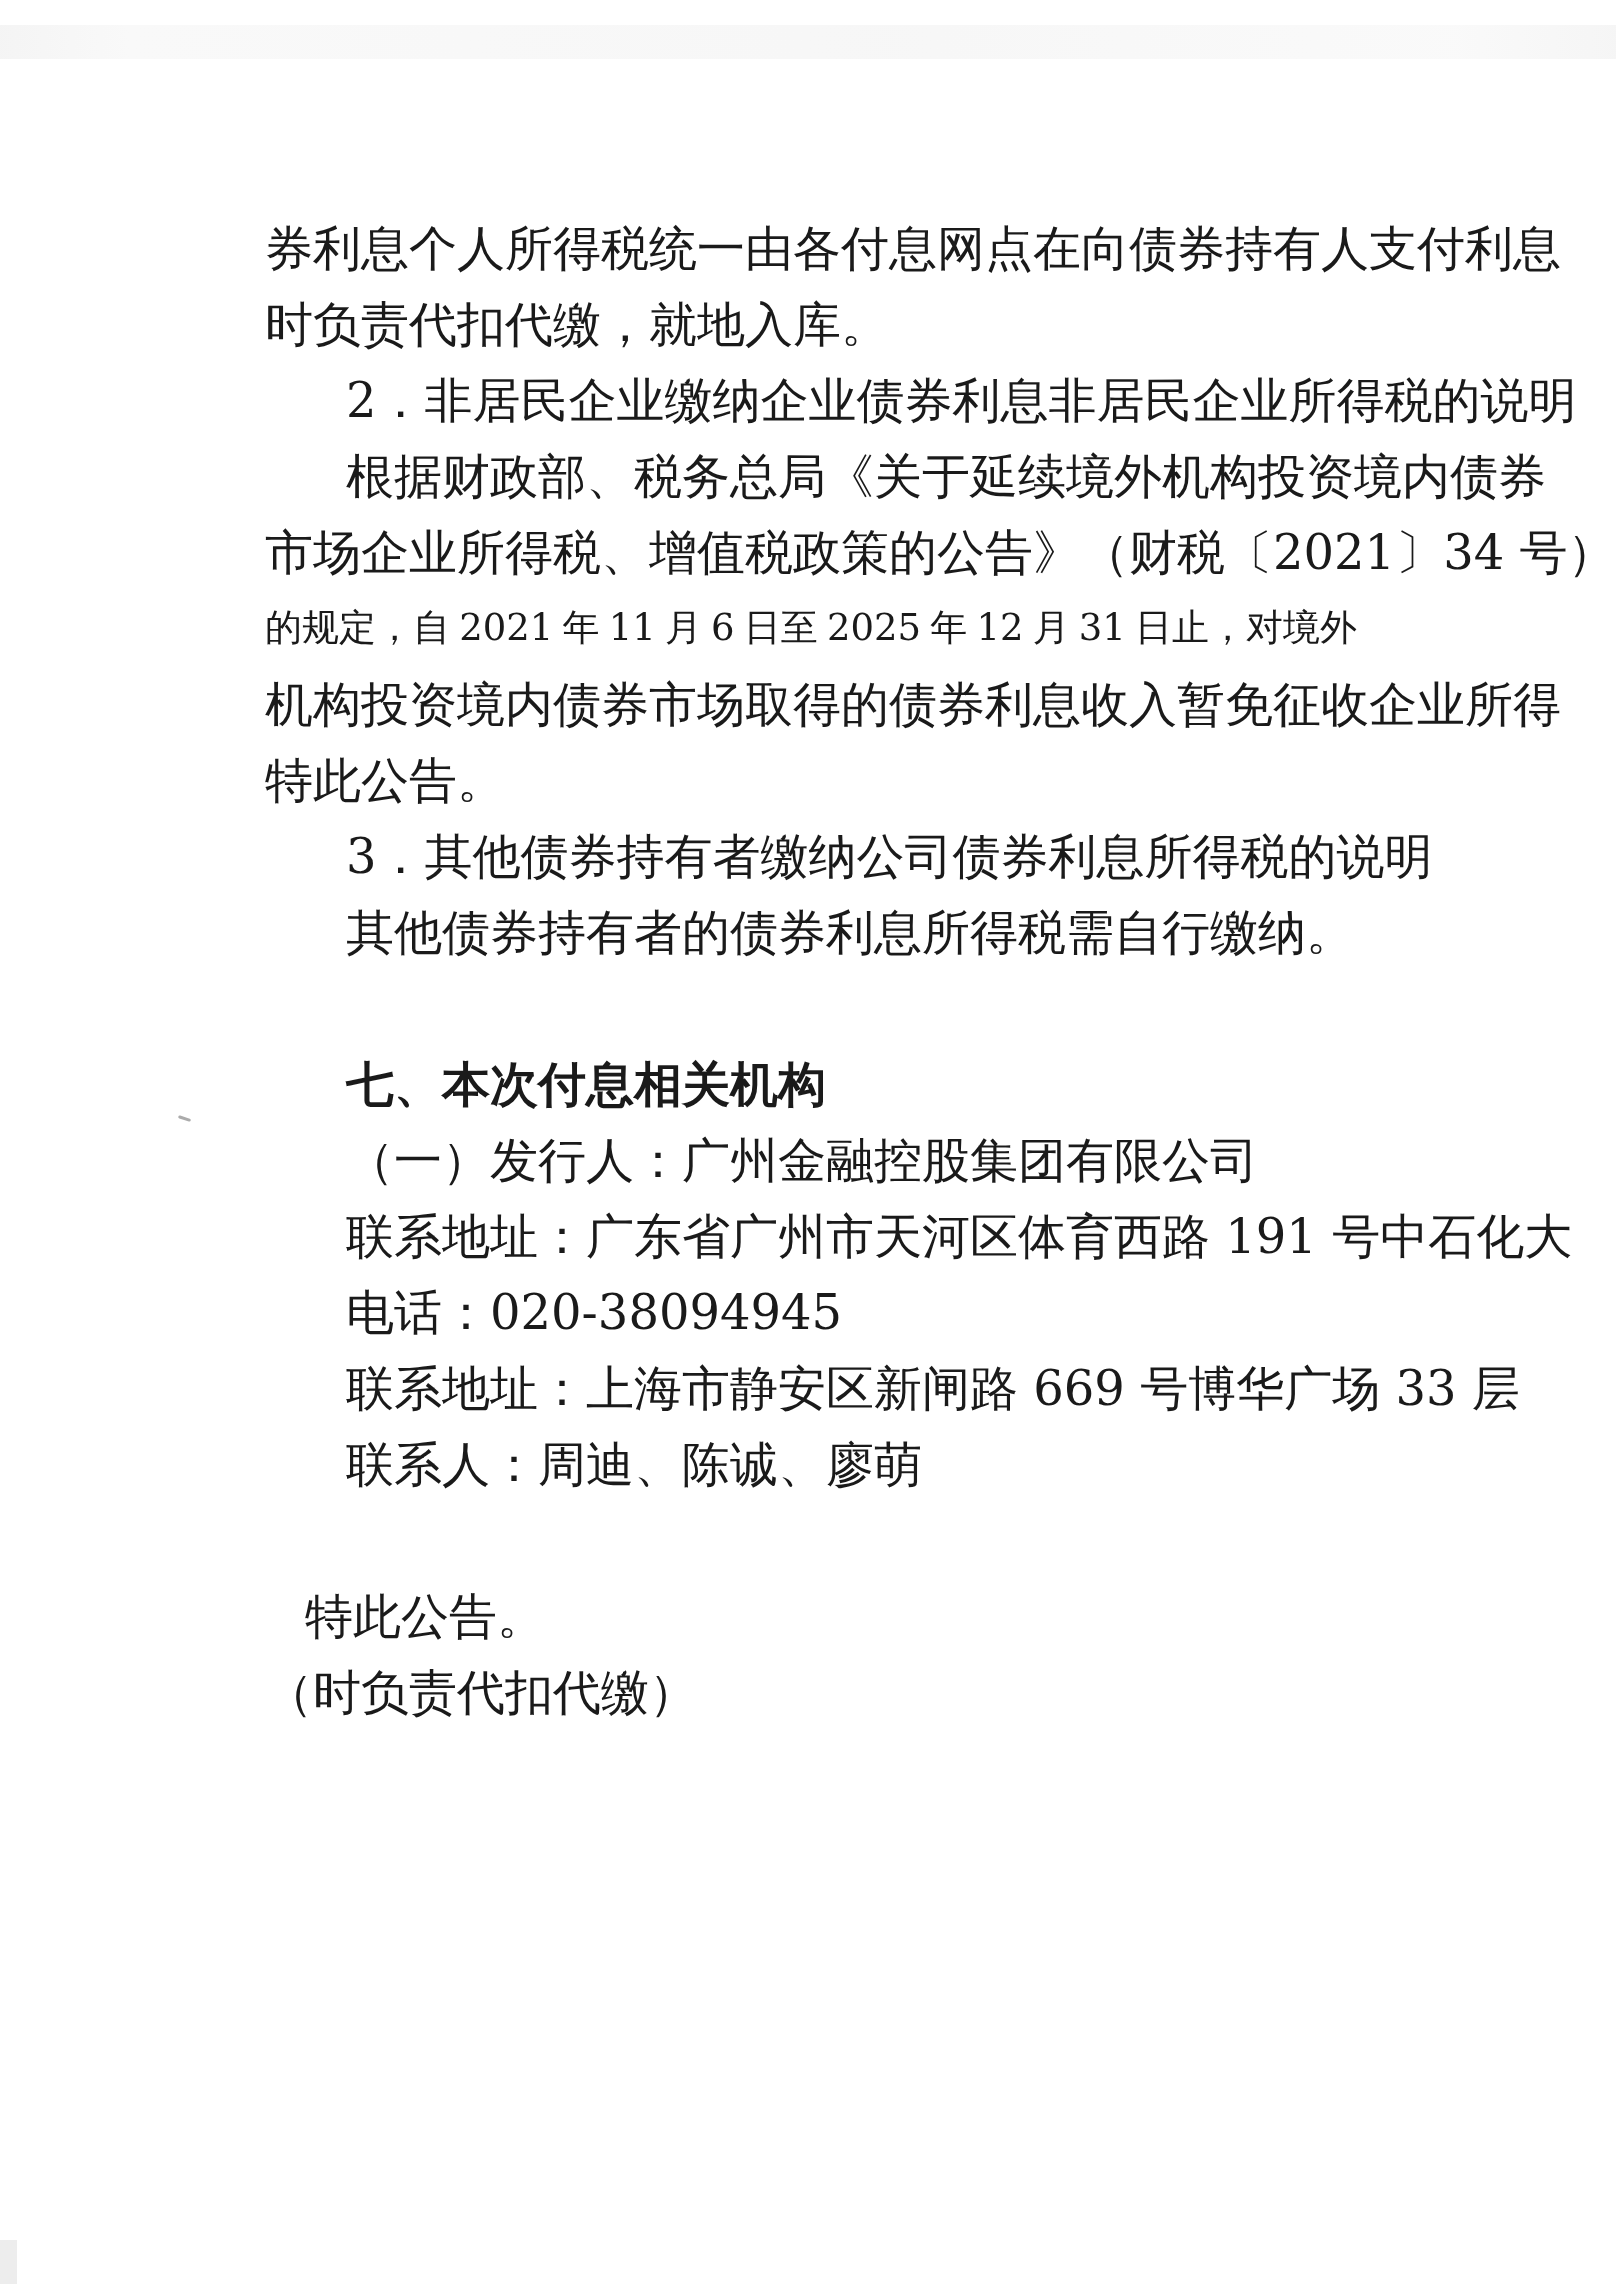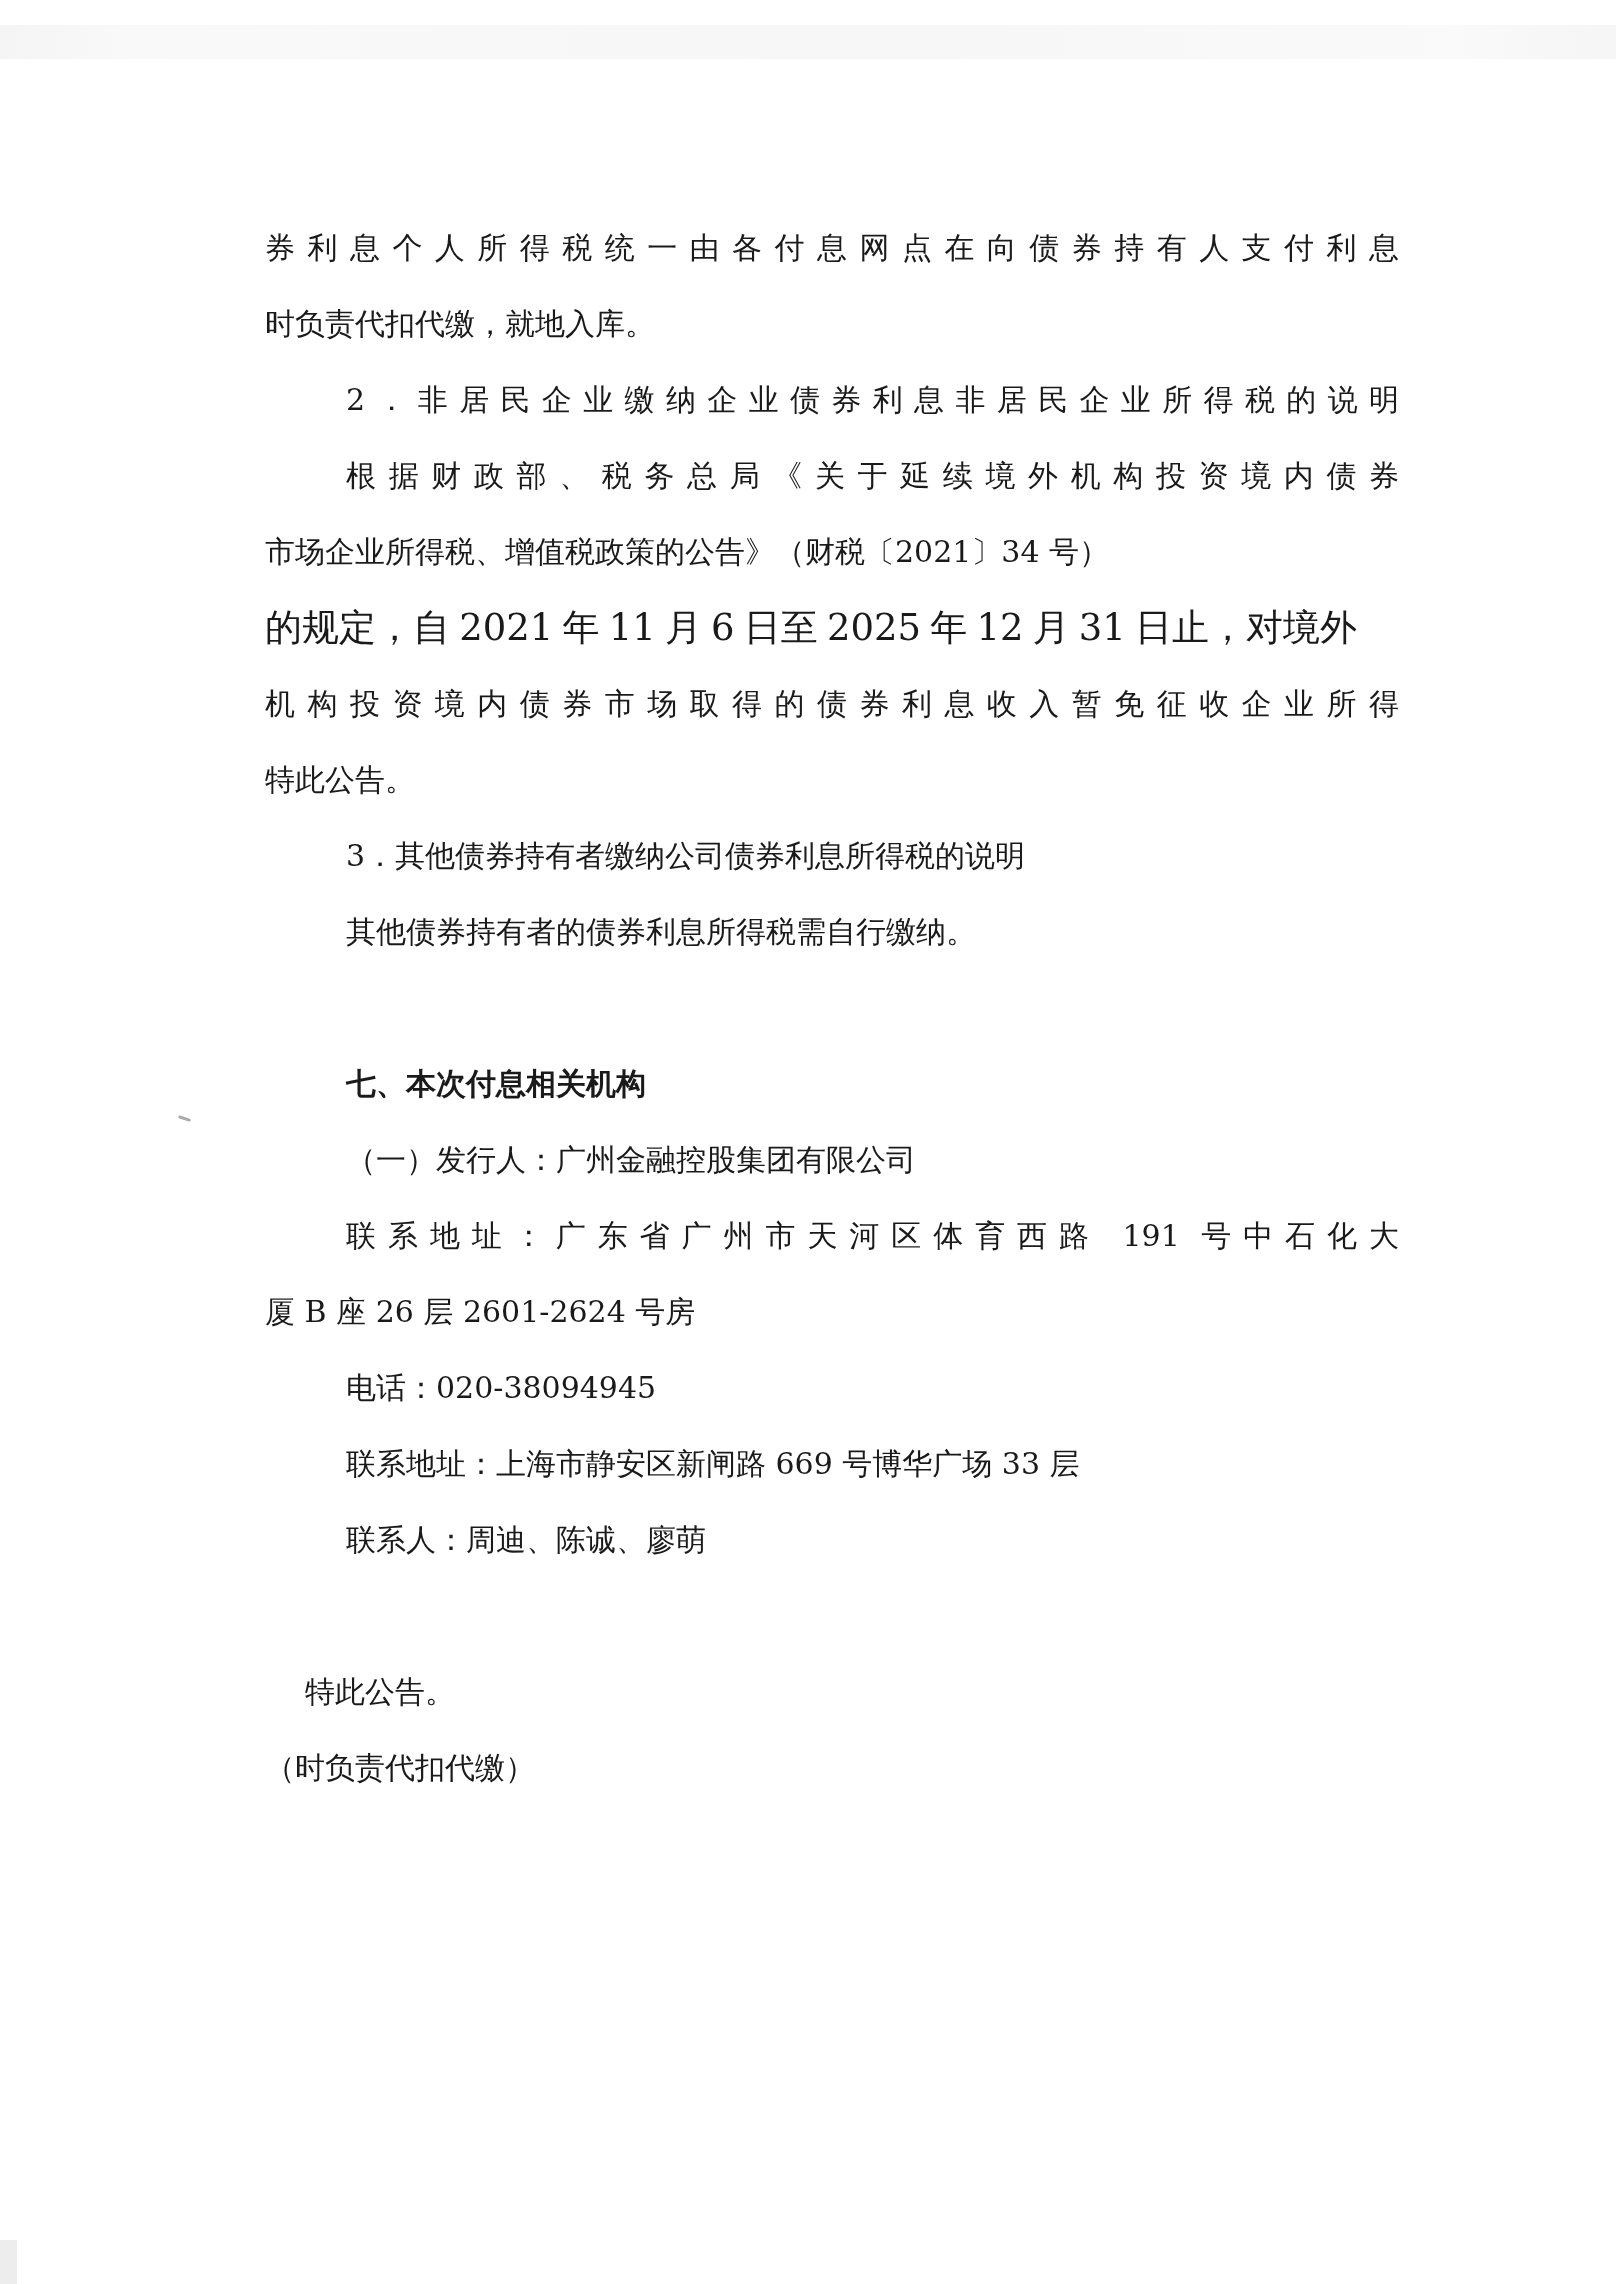--- a/index.html
+++ b/index.html
@@ -44,21 +44,21 @@
     border-radius: 2px;
     opacity: 0.75;
   }
   .content {
     position: absolute;
     left: 265px;
     top: 210px;
     width: 1134px;
   }
   .line {
-    font-size: 30px;
+    font-size: 48px;
     line-height: 76px;
     height: 76px;
     white-space: nowrap;
     letter-spacing: 0;
   }
   .indent-2 { text-indent: 81px; }
   .indent-1 { text-indent: 40px; }
   .bold { font-weight: 700; }
   .just { text-align: justify; text-align-last: justify; }
   .tight {
@@ -85,21 +85,20 @@
     <div class="line just">机构投资境内债券市场取得的债券利息收入暂免征收企业所得</div>
     <div class="line">特此公告。</div>
     <div class="line indent-2">3．其他债券持有者缴纳公司债券利息所得税的说明</div>
     <div class="line indent-2">其他债券持有者的债券利息所得税需自行缴纳。</div>
 
     <div class="spacer"></div>
 
     <div class="line bold indent-2">七、本次付息相关机构</div>
     <div class="line indent-2">（一）发行人：广州金融控股集团有限公司</div>
     <div class="line just indent-2">联系地址：广东省广州市天河区体育西路 191 号中石化大</div>
-    <div class="line">厦 B 座 26 层 2601-2624 号房</div>
     <div class="line indent-2">电话：020-38094945</div>
     <div class="line indent-2">联系地址：上海市静安区新闸路 669 号博华广场 33 层</div>
     <div class="line indent-2">联系人：周迪、陈诚、廖萌</div>
 
     <div class="spacer"></div>
 
     <div class="line indent-1">特此公告。</div>
     <div class="line">（时负责代扣代缴）</div>
   </div>
 </div>

